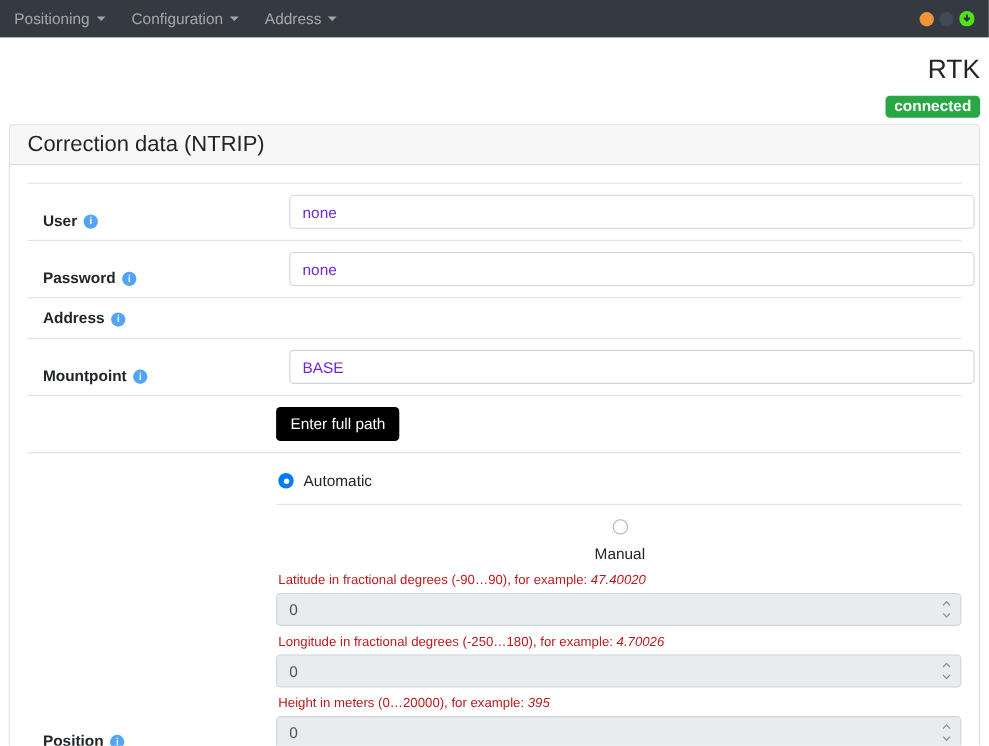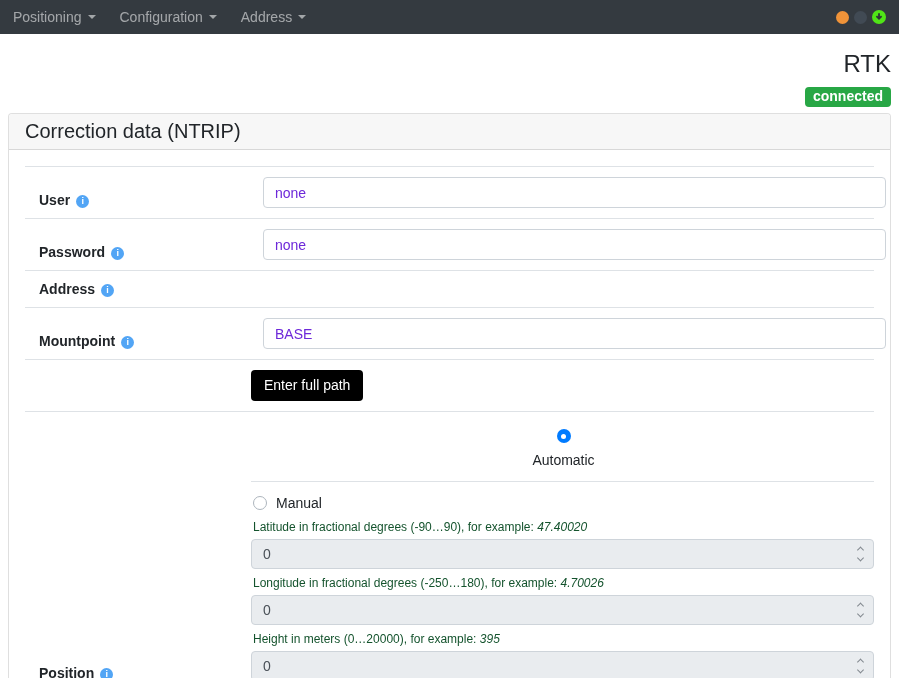--- a/index.html
+++ b/index.html
@@ -93,32 +93,32 @@
     background: #000000; color: #fff;
     font-size: 14px; padding: 7px 13px; line-height: 17px;
   }
   .btn-primary {
     background: #007bff; color: #fff;
     font-size: 15px; padding: 7px 15px; line-height: 17px;
   }
 
   
   .radio-row { display: flex; align-items: center; gap: 9px; font-size: 14px; color:#212529; }
-  .radio-row.auto { padding: 7px 0 13px 2px; border-bottom: 1px solid #dee2e6; flex-direction: column; }
-  .radio-row.manual { padding: 13px 0 2px 2px; }
+  .radio-row.auto { padding: 7px 0 13px 2px; border-bottom: 1px solid #dee2e6; }
+  .radio-row.manual { padding: 13px 0 2px 2px; flex-direction: column; }
   .radio { width: 14px; height: 14px; border-radius: 50%; flex: none; position: relative; cursor: pointer; }
   .radio.checked { background: #007bff; }
   .radio.checked::after {
     content: ""; position: absolute; width: 5px; height: 5px;
     background: #fff; border-radius: 50%; left: 4.5px; top: 4.5px;
   }
   .radio.unchecked { background: #fff; border: 1px solid #adb5bd; }
   .radio-label { cursor: pointer; }
 
-  .hint { font-size: 12px; color: #14532d; margin: 7px 0 5px 2px; line-height: 14px; }
+  .hint { font-size: 12px; color: #b91c1c; margin: 7px 0 5px 2px; line-height: 14px; }
   .hint .example { font-style: italic; }
 
   .num-wrap { position: relative; }
   .num-input {
     width: 100%; height: 30px;
     background: #e9ecef; border: 1px solid #ced4da; border-radius: 4px;
     padding: 5px 11px; font-size: 14px; color: #495057; font-family: inherit;
   }
   .spinner {
     position: absolute; right: 11px; top: 50%; transform: translateY(-50%);

